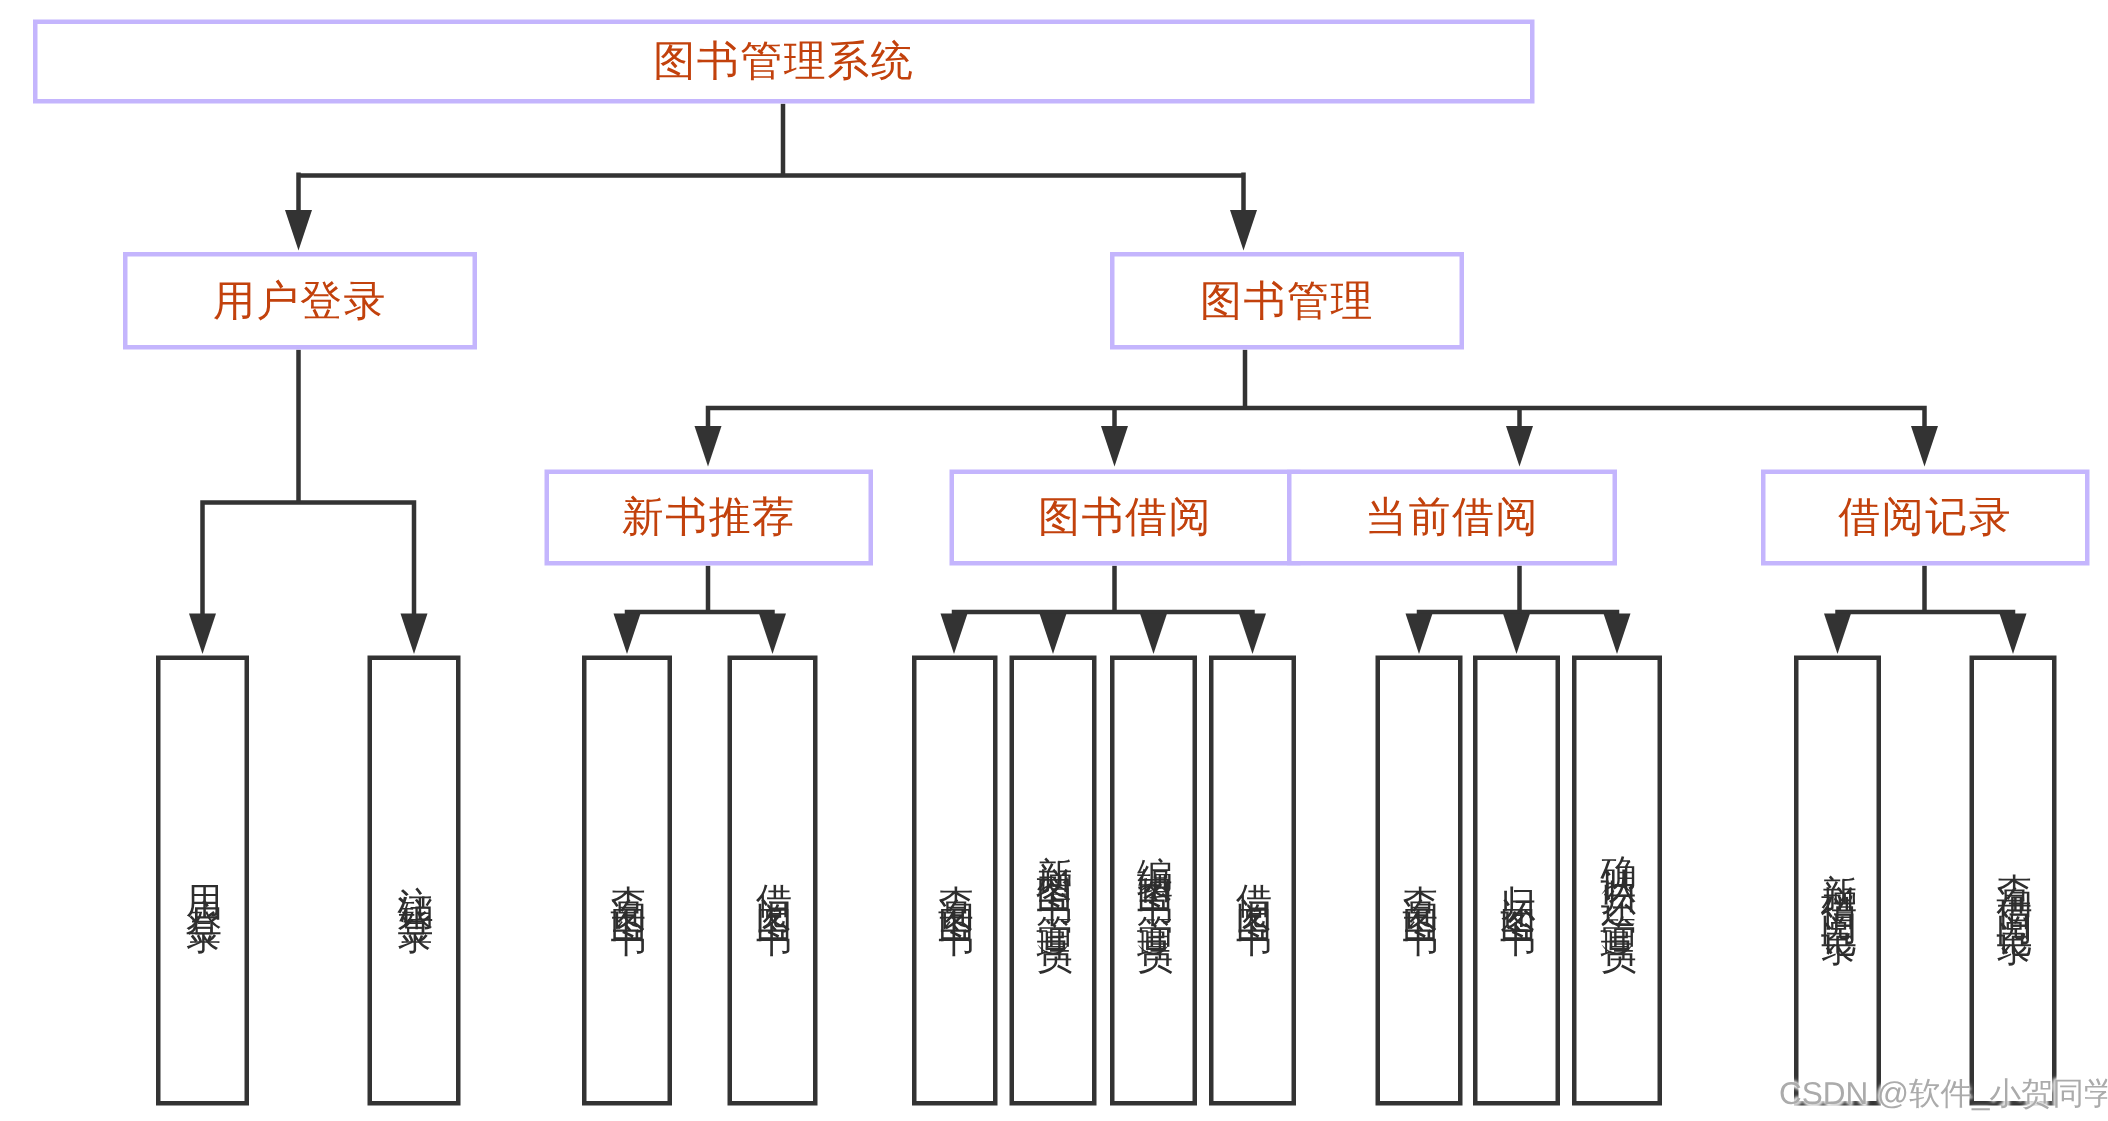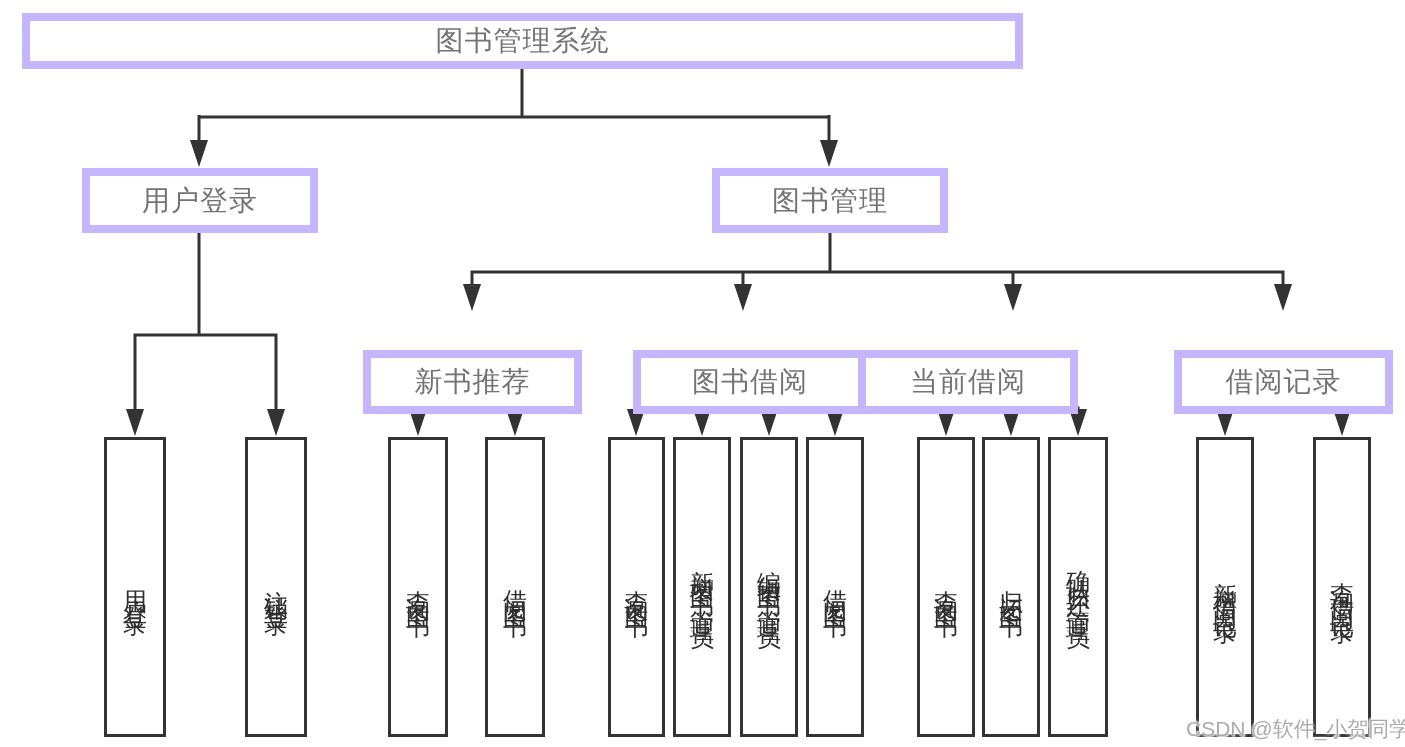--- a/index.html
+++ b/index.html
@@ -18,35 +18,35 @@
   #connectors {
     position: absolute;
     left: 0;
     top: 0;
     z-index: 1;
   }
   .box {
     position: absolute;
     box-sizing: border-box;
     background: #ffffff;
-    border: 8px solid #c4b5fd;
+    border: 3px solid #c4b5fd;
     display: flex;
     align-items: center;
     justify-content: center;
-    color: #737373;
+    color: #c2410c;
     z-index: 2;
   }
   .hlabel {
     font-size: 28px;
     letter-spacing: 1px;
     white-space: nowrap;
   }
   .root-box   { left: 22px;  top: 13px;  width: 1001px; height: 56px; }
   .lv2-box    { top: 168px; height: 65px; }
-  .lv3-box    { top: 313px; height: 64px; margin-top: 37px; }
+  .lv3-box    { top: 313px; height: 64px; }
   .leaf {
     position: absolute;
     top: 437px;
     height: 300px;
     box-sizing: border-box;
     background: #ffffff;
     border: 3px solid #333333;
     display: flex;
     align-items: center;
     justify-content: center;
@@ -110,21 +110,21 @@
     </g>
   </svg>
 
   <div class="box root-box">
     <span class="hlabel">图书管理系统</span>
   </div>
 
   <div class="box lv2-box" style="left:82px; width:236px;">
     <span class="hlabel">用户登录</span>
   </div>
-  <div class="box lv2-box" style="left:712px; width:236px;">
+  <div class="box lv2-box" style="left:740px; width:236px;">
     <span class="hlabel">图书管理</span>
   </div>
 
   <div class="box lv3-box" style="left:363px; width:219px;">
     <span class="hlabel">新书推荐</span>
   </div>
   <div class="box lv3-box" style="left:633px; width:234px;">
     <span class="hlabel">图书借阅</span>
   </div>
   <div class="box lv3-box" style="left:858px; width:220px;">

